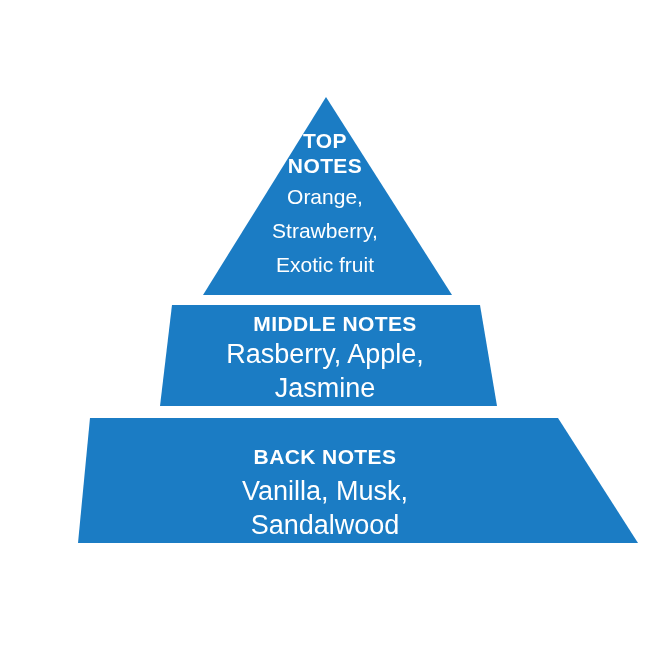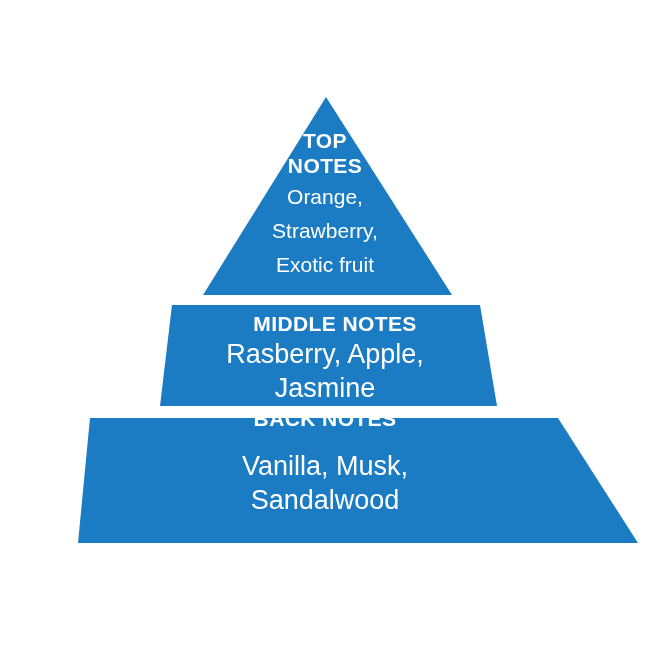--- a/index.html
+++ b/index.html
@@ -64,29 +64,29 @@
     line-height: 25px;
     padding-left: 20px;
   }
   #tier-middle-text .tier-body {
     font-size: 27px;
     line-height: 34px;
     margin-top: 1px;
     text-align: center;
   }
   
-  #tier-bottom-text { top: 406px; }
+  #tier-bottom-text { top: 444px; }
   #tier-bottom-text .tier-heading {
     font-size: 21px;
     line-height: 25px;
   }
   #tier-bottom-text .tier-body {
     font-size: 27px;
     line-height: 34px;
-    margin-top: 18px;
+    margin-top: 5px;
   }
 </style>
 </head>
 <body>
 
 <div id="pyramid-figure" style="background: rgb(255, 255, 255);">
 
   <svg id="pyramid-svg" viewBox="0 0 650 650" xmlns="http://www.w3.org/2000/svg">
     <rect x="0" y="0" width="650" height="650" fill="#ffffff"></rect>
 

